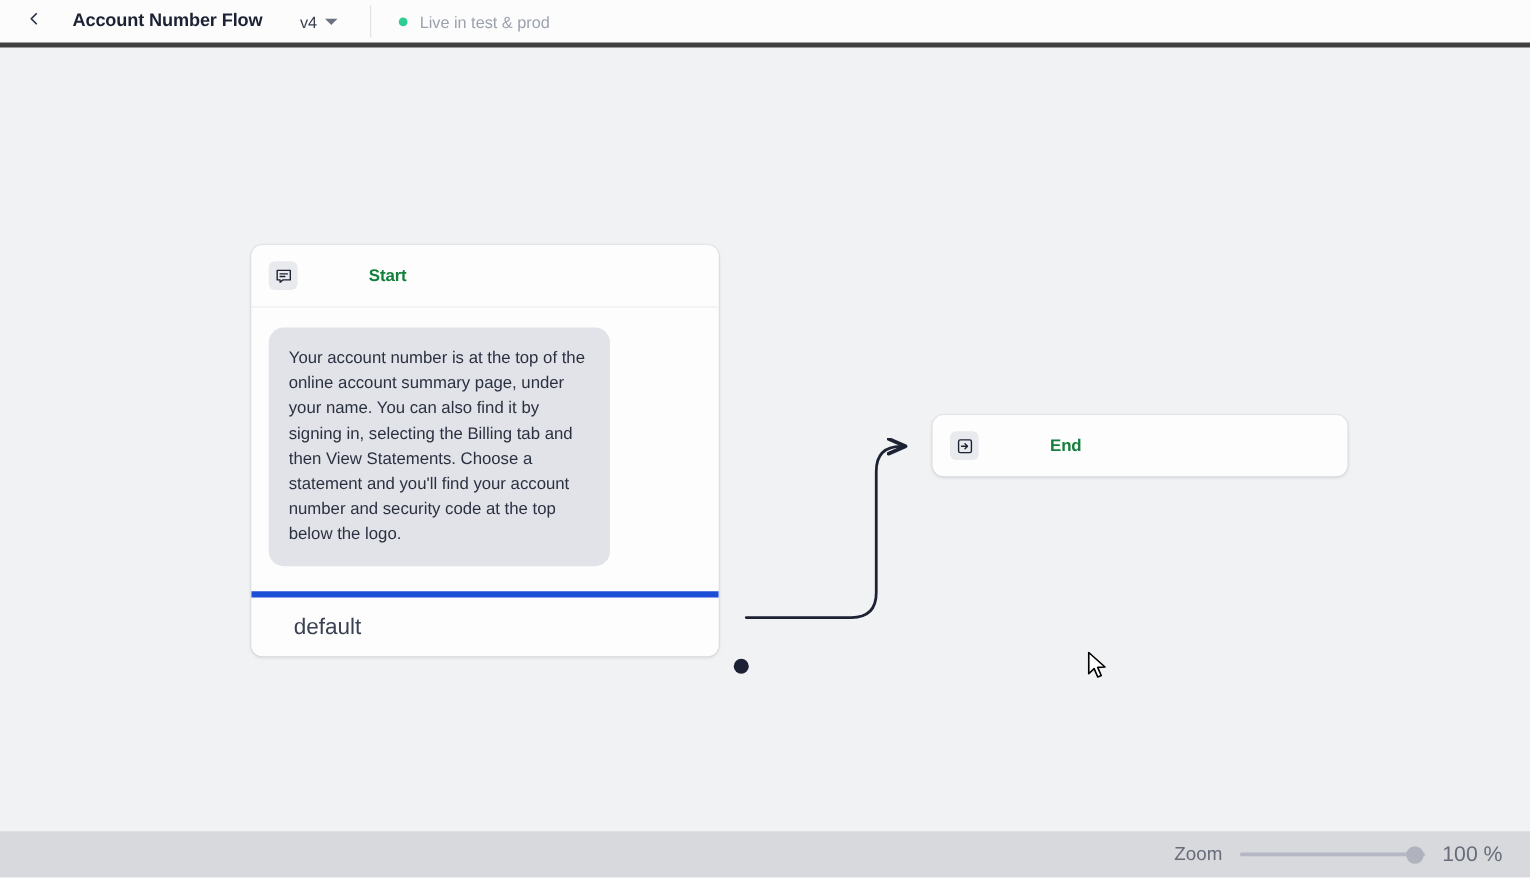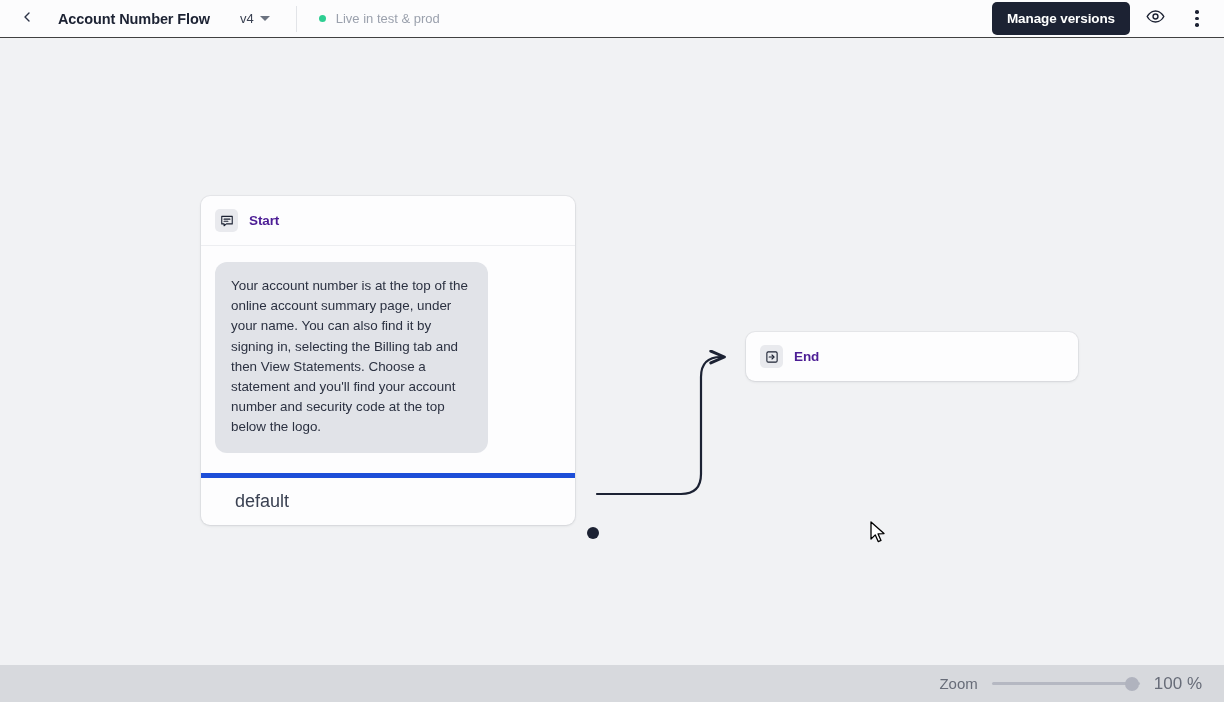--- a/index.html
+++ b/index.html
@@ -16,21 +16,21 @@
     -webkit-font-smoothing: antialiased;
   }
 
   
   #header {
     position: absolute;
     top: 0; left: 0;
     width: 1224px;
     height: 38px;
     background: #fcfcfd;
-    border-bottom: 1px solid #404040;
+    border-bottom: 4px solid #404040;
     display: flex;
     align-items: center;
     box-sizing: border-box;
   }
   #back-btn {
     width: 38px;
     height: 38px;
     margin-left: 8px;
     display: flex;
     align-items: center;
@@ -169,22 +169,23 @@
     border-radius: 5px;
     background: #e9eaee;
     display: flex;
     align-items: center;
     justify-content: center;
     flex: none;
   }
   .node-title {
     font-size: 13.5px;
     font-weight: bold;
-    color: #4c1d95;
+    color: #15803d;
     letter-spacing: -0.1px;
+    margin-left: 46px;
   }
   #start-node-body {
     padding: 16px 14px 20px 14px;
     border-bottom: 5px solid #1d4ed8;
   }
   #message-bubble {
     background: #e1e3e8;
     border-radius: 12px;
     padding: 14px 16px 15px 16px;
     max-width: 241px;
@@ -299,40 +300,20 @@
     <span class="caret-down"></span>
   </div>
 
   <div id="header-divider"></div>
 
   <div id="status-wrap">
     <span id="status-dot"></span>
     <span id="status-text">Live in test &amp; prod</span>
   </div>
 
-  <div id="header-right">
-    <button id="manage-versions-btn">Manage versions</button>
-
-    <div class="icon-btn">
-      <span>
-        <svg width="19" height="19" viewBox="0 0 24 24" fill="none" stroke="#1c2233" stroke-width="1.8" stroke-linecap="round" stroke-linejoin="round">
-          <path d="M1.5 12s3.8-7 10.5-7 10.5 7 10.5 7-3.8 7-10.5 7S1.5 12 1.5 12z"></path>
-          <circle cx="12" cy="12" r="3.1"></circle>
-        </svg>
-      </span>
-    </div>
-
-    <div class="icon-btn">
-      <span class="dot3">
-        <span></span>
-          <span></span>
-          <span></span>
-      </span>
-    </div>
-  </div>
 </div>
 
 <div id="canvas">
 
   <svg id="edge-layer">
     <defs>
       <marker id="arrow" markerWidth="9" markerHeight="9" refX="6.6" refY="3.1" orient="auto" markerUnits="strokeWidth">
         <path d="M0.6,0.4 L6.8,3.1 L0.6,5.8" fill="none" stroke="#1c2233" stroke-width="1.35" stroke-linecap="round" stroke-linejoin="round"></path>
       </marker>
     </defs>

